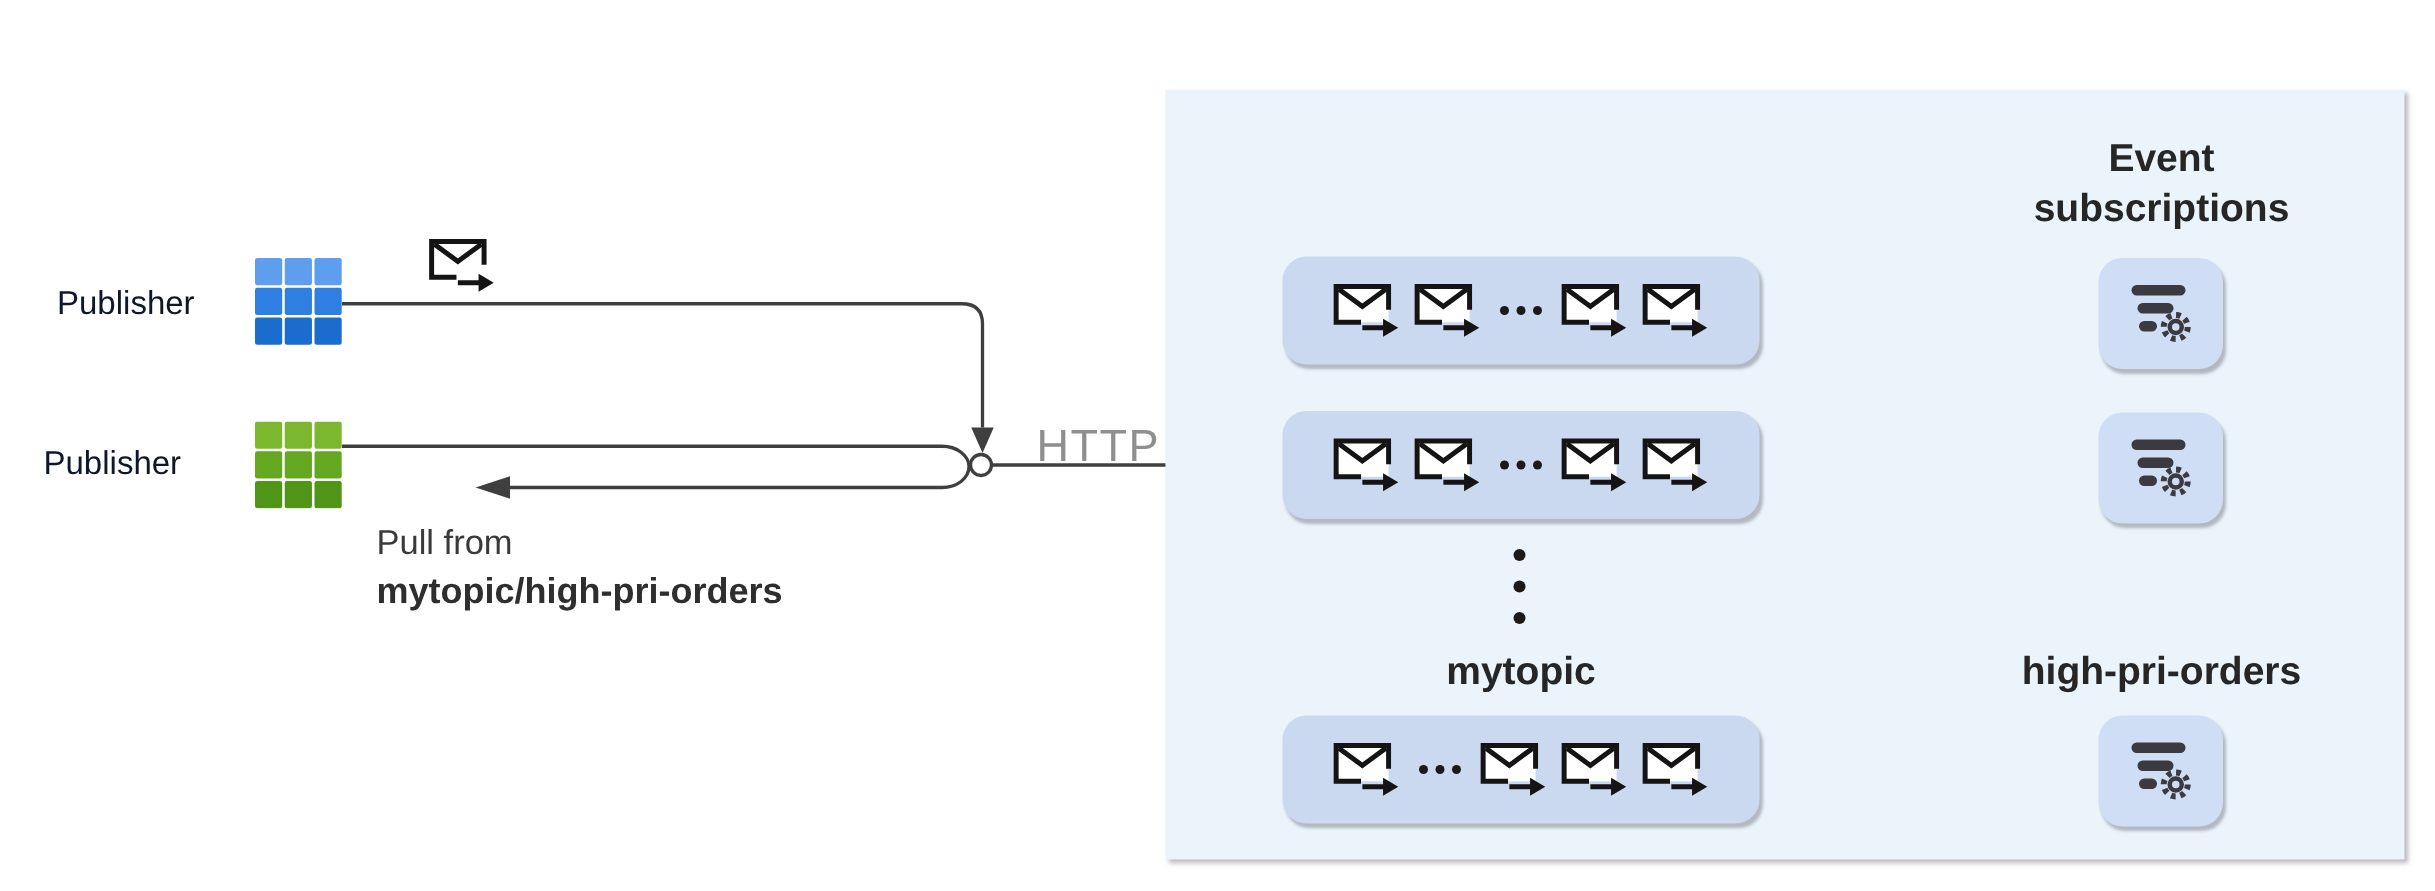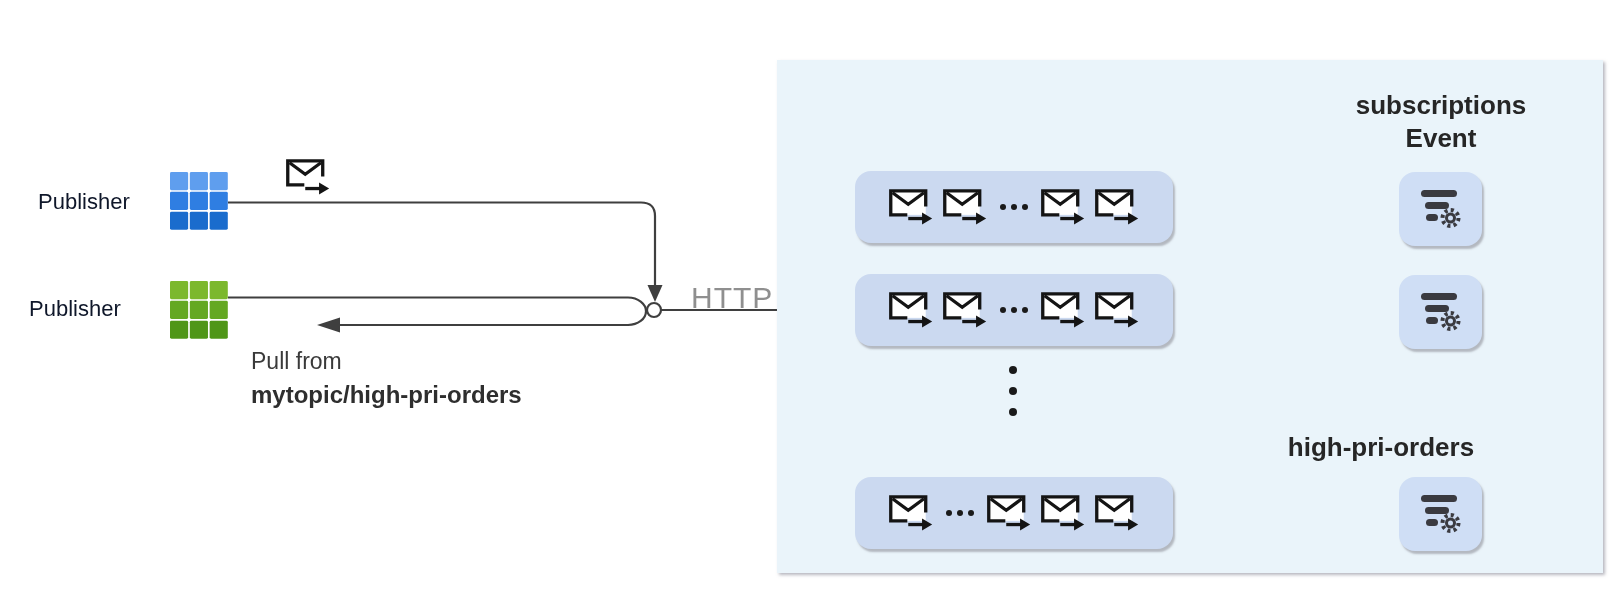--- a/index.html
+++ b/index.html
@@ -10,21 +10,21 @@
   .pull-note{position:absolute;left:251px;top:344px;font-size:23px;color:#3a3a3a;line-height:34px;}
   .pull-note .bold{font-weight:bold;font-size:24px;color:#2e2e2e;}
   .http{position:absolute;left:691px;top:281px;font-size:30px;color:#8f8f8f;letter-spacing:1px;}
   .ns-box{position:absolute;left:777px;top:60px;width:826px;height:513px;background:#eaf4fa;
           box-shadow:2px 2px 3px rgba(125,125,140,.55);}
   .ns-title{position:absolute;left:777px;top:17px;font-size:27px;font-weight:bold;color:#262626;}
   .h{position:absolute;font-size:26px;font-weight:bold;color:#262626;text-align:center;line-height:33px;}
   .h-topics{left:855px;top:122px;width:318px;}
   .h-evsubs{left:1331px;top:89px;width:220px;}
   .h-mytopic{left:855px;top:431px;width:318px;}
-  .h-hipri{left:1271px;top:431px;width:220px;}
+  .h-hipri{left:1331px;top:431px;width:220px;}
   .topic-row{position:absolute;left:855px;width:318px;height:72px;background:#cbd9f0;border-radius:16px;
              box-shadow:2px 3px 2px rgba(125,125,135,.5);display:flex;align-items:center;justify-content:center;gap:8px;}
   .sub-box{position:absolute;left:1399px;width:83px;height:74px;background:#cfdef5;border-radius:16px;
            box-shadow:2px 3px 2px rgba(125,125,135,.5);display:flex;align-items:center;justify-content:center;}
   .dots3{display:flex;gap:5px;align-items:center;margin:0 4px;}
   .dots3 .dot{width:6px;height:6px;border-radius:50%;background:#1a1a1a;}
   .vdots{position:absolute;left:1009px;top:366px;display:flex;flex-direction:column;gap:13px;}
   .vdots .dot{width:8px;height:8px;border-radius:50%;background:#1a1a1a;}
   .icon-wrap{position:absolute;}
 </style>
@@ -90,24 +90,25 @@
     <div>Pull from</div>
     <div class="bold">mytopic/high-pri-orders</div>
   </div>
 
   <div class="http">HTTP</div>
 
   <div class="ns-box" id="ns-box" style="background: rgb(234, 244, 250);"></div>
 
 
   <div class="h h-evsubs">
+    <div>Event</div>
     <div>subscriptions</div>
-    <div>Event</div>
-  </div>
-
+  </div>
+
+  <div class="h h-mytopic">mytopic</div>
   <div class="h h-hipri">high-pri-orders</div>
 
   <div class="vdots">
     <div class="dot"></div>
     <div class="dot"></div>
     <div class="dot"></div>
   </div>
 
 <div class="topic-row" style="top: 171px; background: rgb(203, 217, 240);">
       <svg width="46" height="39" viewBox="0 0 50 42">

